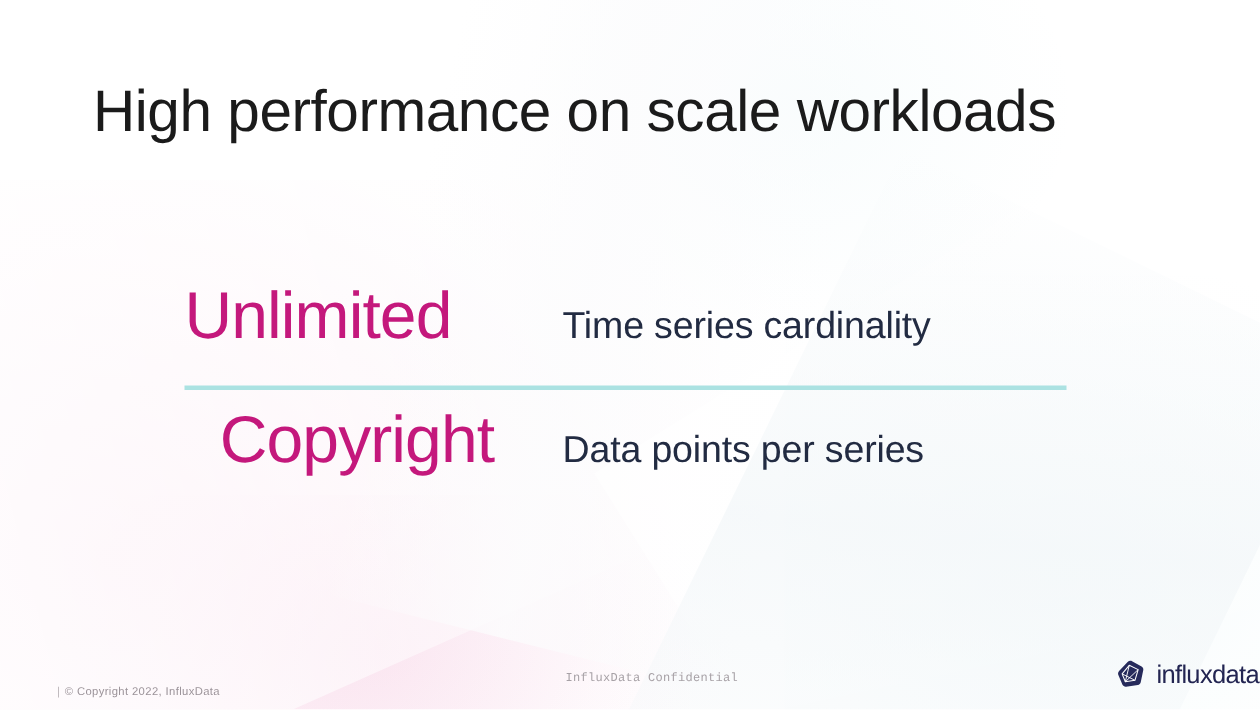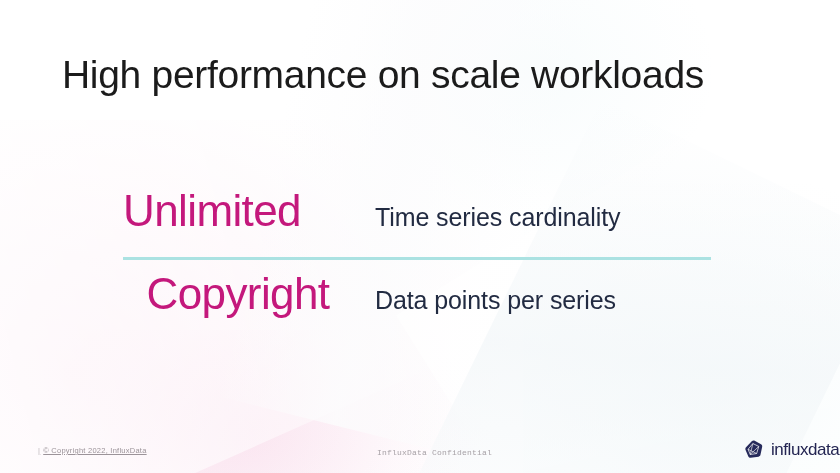--- a/index.html
+++ b/index.html
@@ -180,26 +180,25 @@
     height: 3px;
     background: #ABE2E2;
     margin: 0;
     border: 0;
   }
 
   
   .footer-left {
     position: absolute;
     left: 38px;
-    top: 446px;
+    top: 456px;
     font-size: 7.5px;
     letter-spacing: 0.25px;
     color: #9b9399;
     white-space: nowrap;
-    text-decoration: underline;
   }
   .footer-left .bar {
     color: #bdb6bb;
     margin-right: 3px;
   }
 
   .footer-center {
     position: absolute;
     left: 377px;
     top: 448px;

